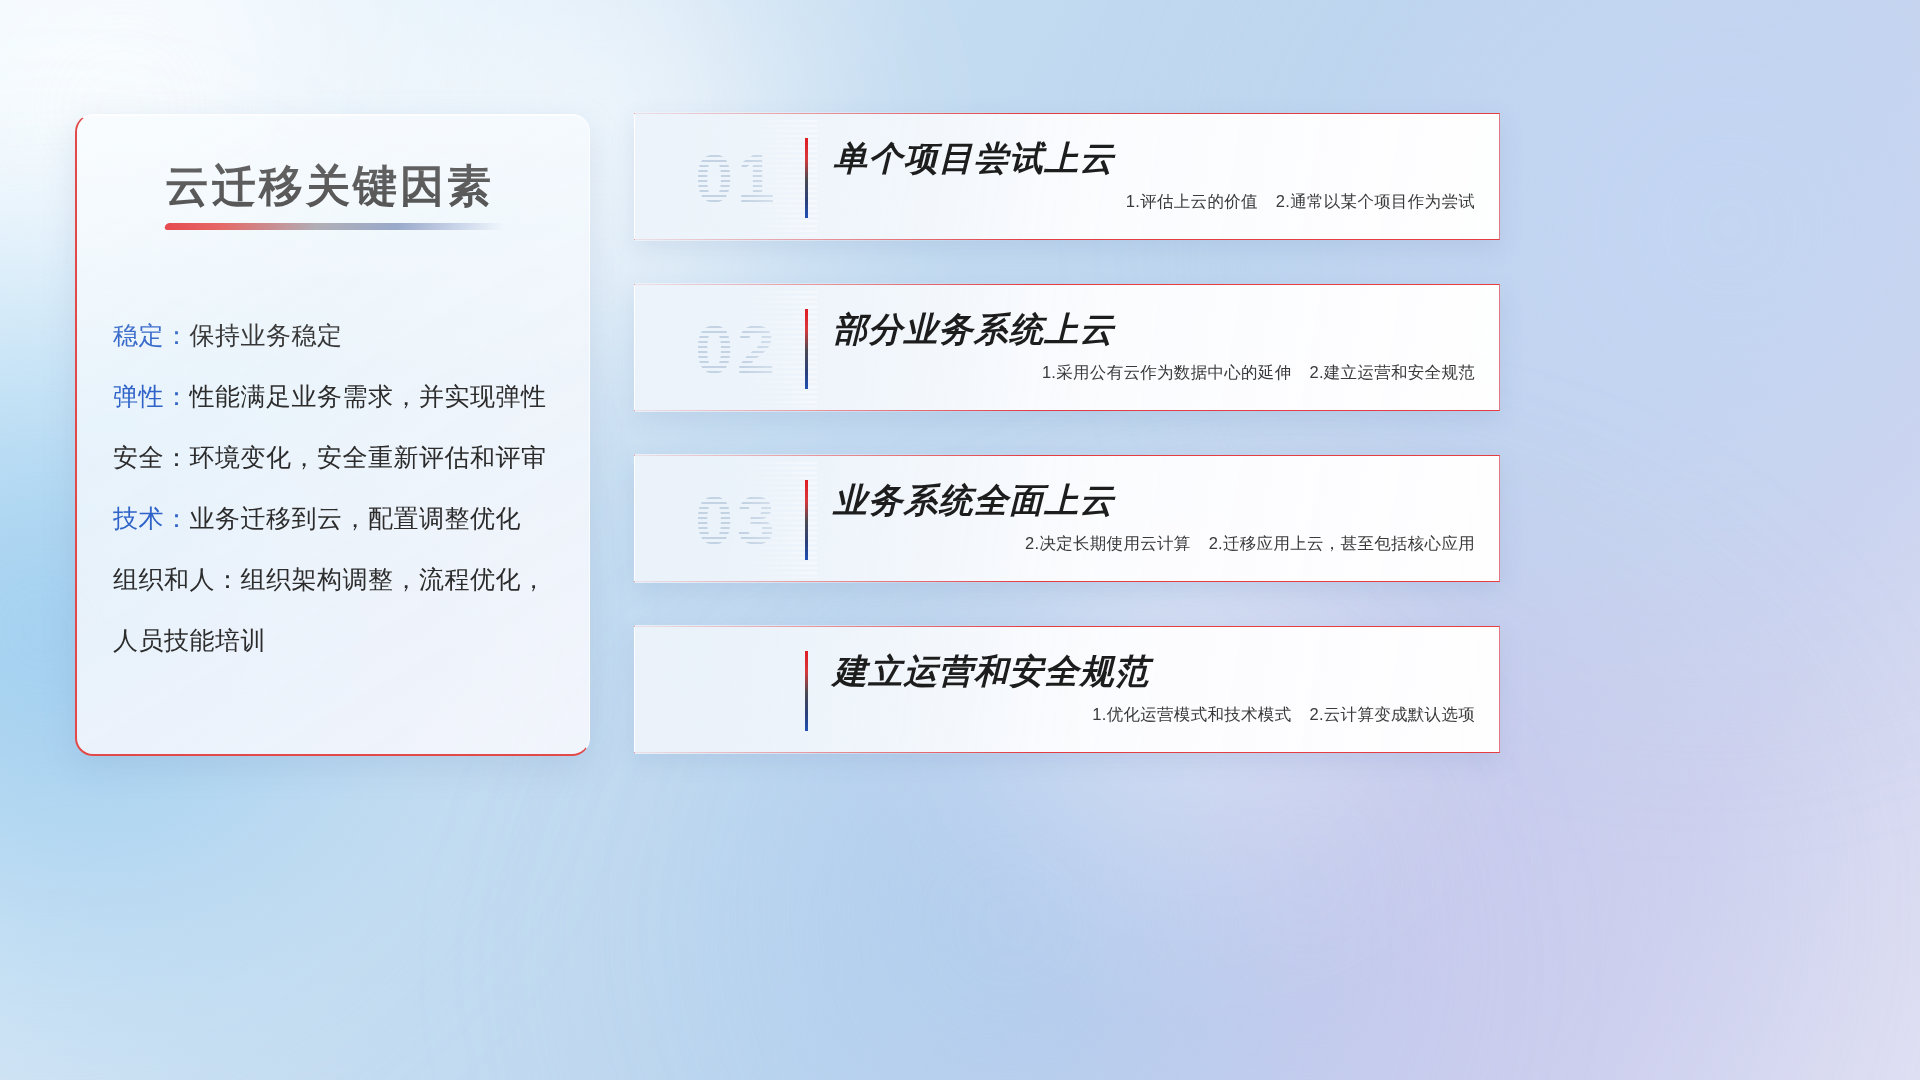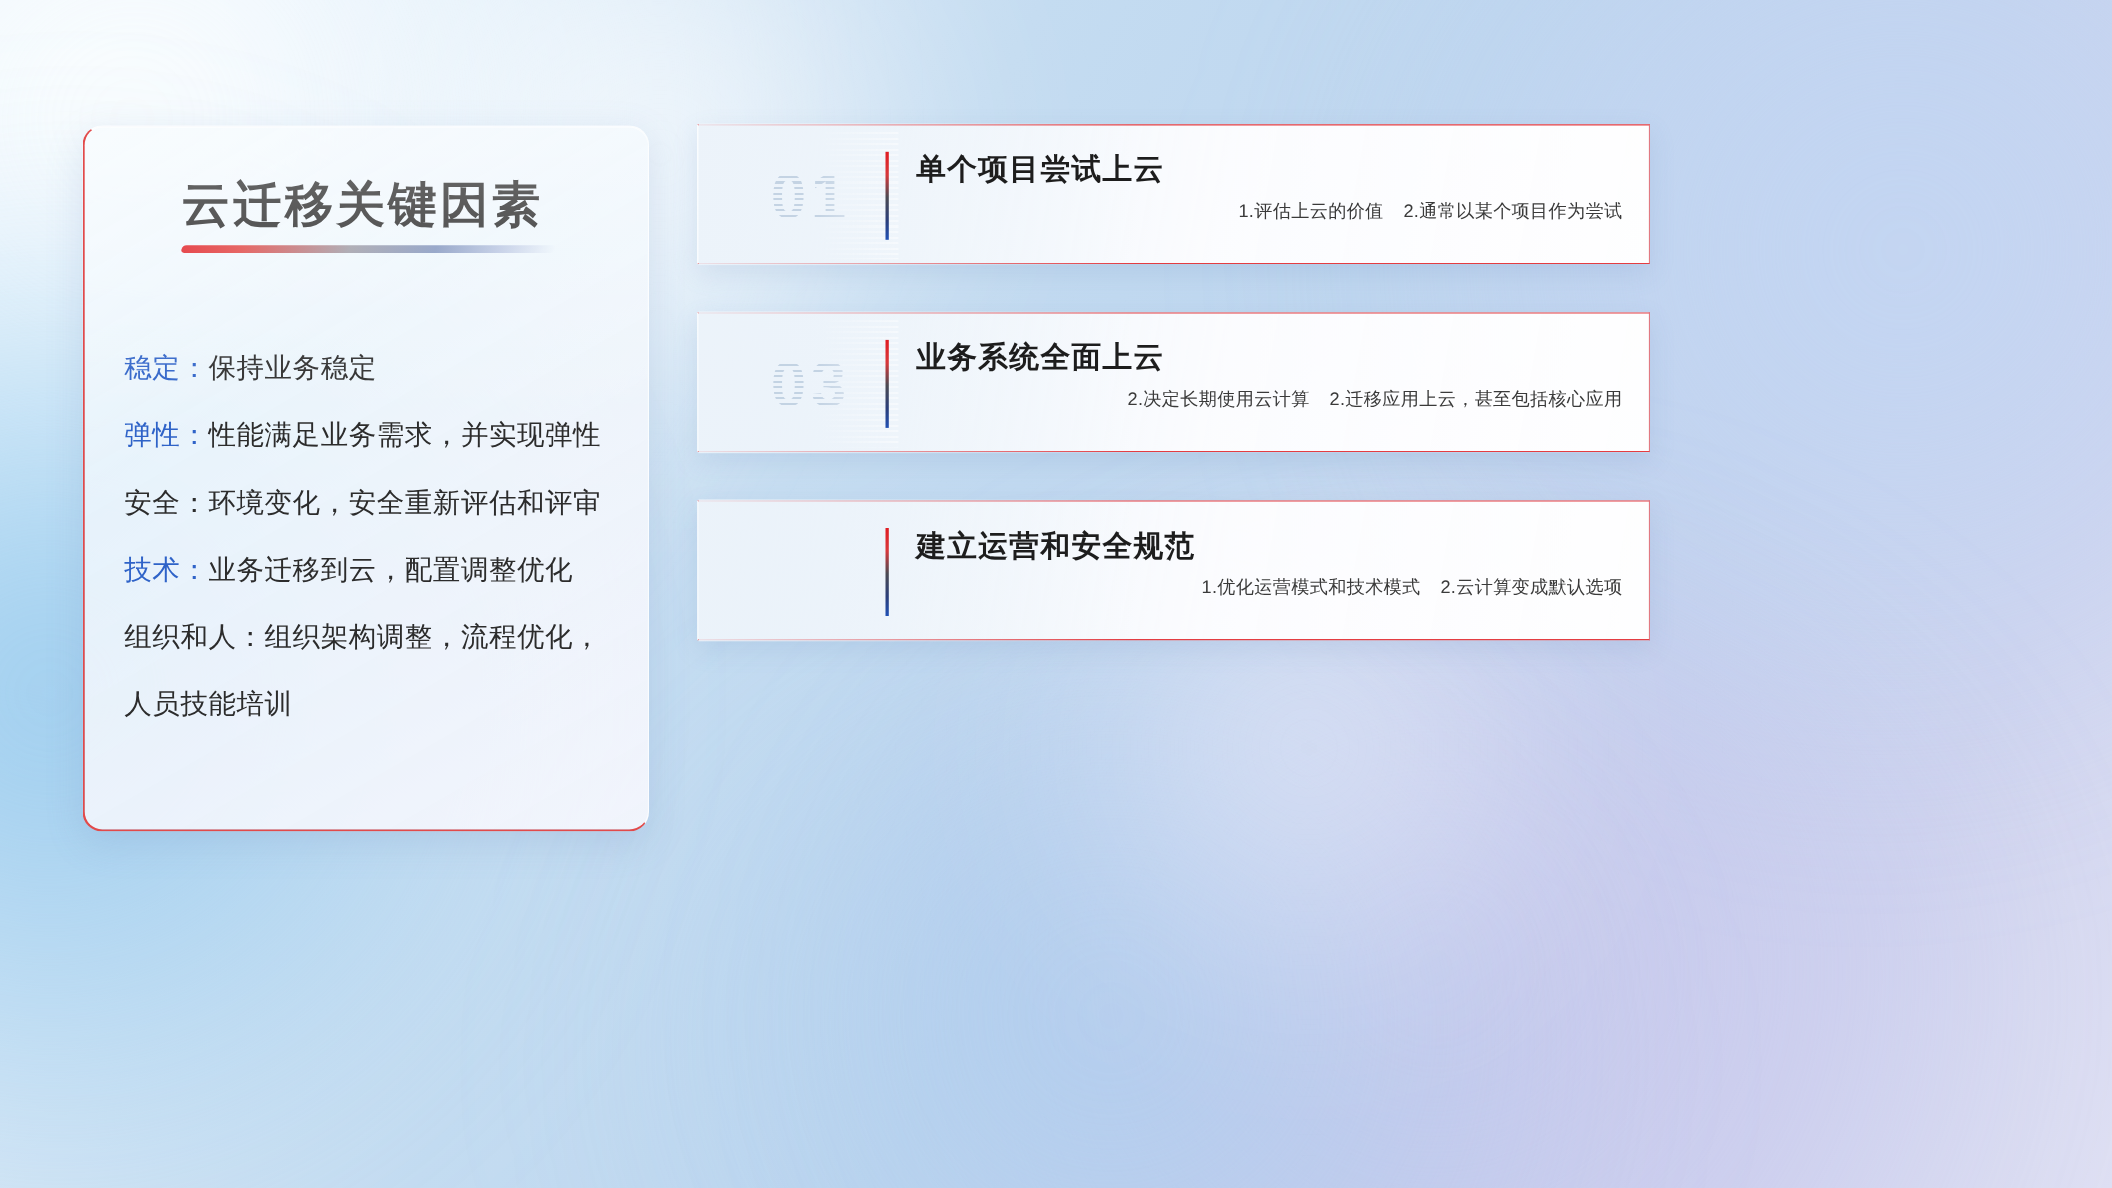--- a/index.html
+++ b/index.html
@@ -84,39 +84,39 @@
     box-shadow:0 8px 22px rgba(104,134,184,.16);
   }
   .card:last-child{ margin-bottom:0; }
   .card::before{
     content:""; position:absolute; left:0; top:-1.6px; bottom:-1.6px; width:46%;
     background:linear-gradient(90deg,rgba(236,243,250,.9),rgba(255,255,255,0));
     pointer-events:none;
   }
   .card-num{
     position:absolute; left:22px; top:6px; width:160px; height:116px;
-    font-size:58px; font-weight:bold; letter-spacing:4px;
+    font-size:68px; font-weight:bold; letter-spacing:4px;
     color:#9fb6cf; opacity:.52;
     display:flex; align-items:center; justify-content:center;
     -webkit-mask-image:repeating-linear-gradient(180deg,#000 0px,#000 2px,transparent 2px,transparent 5px);
             mask-image:repeating-linear-gradient(180deg,#000 0px,#000 2px,transparent 2px,transparent 5px);
     pointer-events:none; user-select:none;
   }
   .card-num::after{
     content:""; position:absolute; inset:0;
     background:linear-gradient(90deg,rgba(255,255,255,0) 55%,rgba(255,255,255,.85) 100%);
   }
   .card-bar{
     position:absolute; left:170px; top:24px; width:2.6px; height:80px;
     background:linear-gradient(180deg,#e01c22 0%,#d8383b 26%,#4a4a52 52%,#2b3f7a 78%,#2050b4 100%);
   }
   .card-body{ position:absolute; left:198px; top:22px; right:24px; }
   .card-title{
-    font-size:27px; font-weight:bold; color:#1d1d1d; letter-spacing:1.2px;
-    white-space:nowrap; margin-bottom:9px;
+    font-size:34px; font-weight:bold; color:#1d1d1d; letter-spacing:1.2px;
+    white-space:nowrap; margin-bottom:9px;font-style:italic;
   }
   .card-desc{
     font-size:16.5px; color:#3a3a3a; letter-spacing:.3px; white-space:nowrap;text-align:right;
   }
   .card-desc .gap{ display:inline-block; width:18px; }
 </style>
 </head>
 <body>
 
 <div id="bg">
@@ -148,20 +148,28 @@
   <section id="cards">
       <article class="card">
         <div class="card-num">01</div>
         <div class="card-bar"></div>
         <div class="card-body">
           <div class="card-title">单个项目尝试上云</div>
           <div class="card-desc"><span>1.评估上云的价值</span><span class="gap"></span><span>2.通常以某个项目作为尝试</span></div>
         </div>
       </article>
       <article class="card">
+        <div class="card-num">02</div>
+        <div class="card-bar"></div>
+        <div class="card-body">
+          <div class="card-title">部分业务系统上云</div>
+          <div class="card-desc"><span>1.采用公有云作为数据中心的延伸</span><span class="gap"></span><span>2.建立运营和安全规范</span></div>
+        </div>
+      </article>
+      <article class="card">
         <div class="card-num">03</div>
         <div class="card-bar"></div>
         <div class="card-body">
           <div class="card-title">业务系统全面上云</div>
           <div class="card-desc"><span>2.决定长期使用云计算</span><span class="gap"></span><span>2.迁移应用上云，甚至包括核心应用</span></div>
         </div>
       </article>
       <article class="card">
         <div class="card-bar"></div>
         <div class="card-body">

